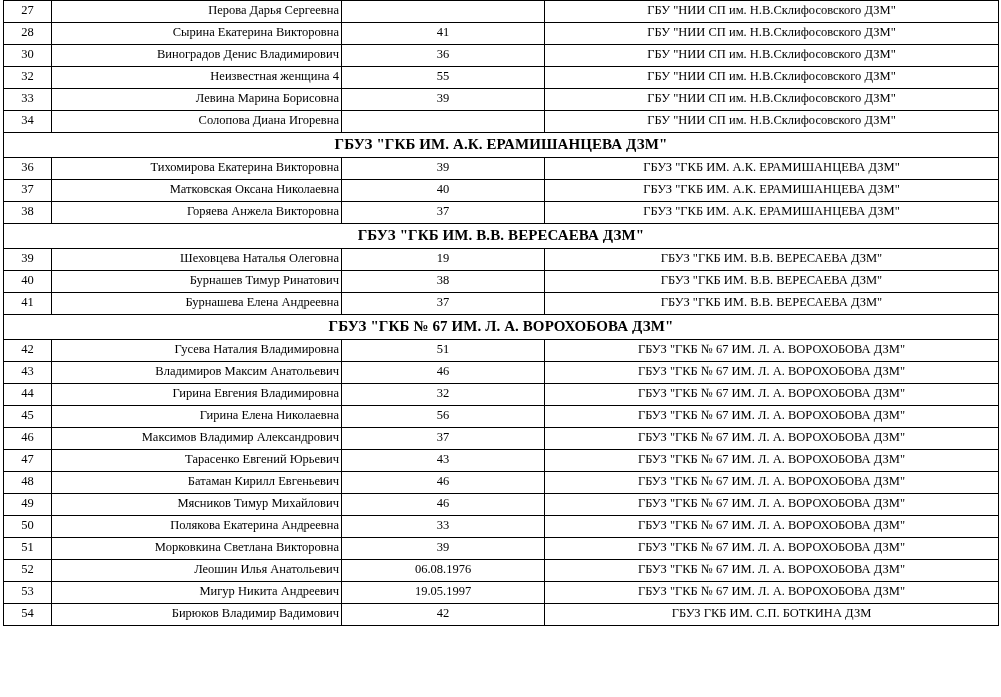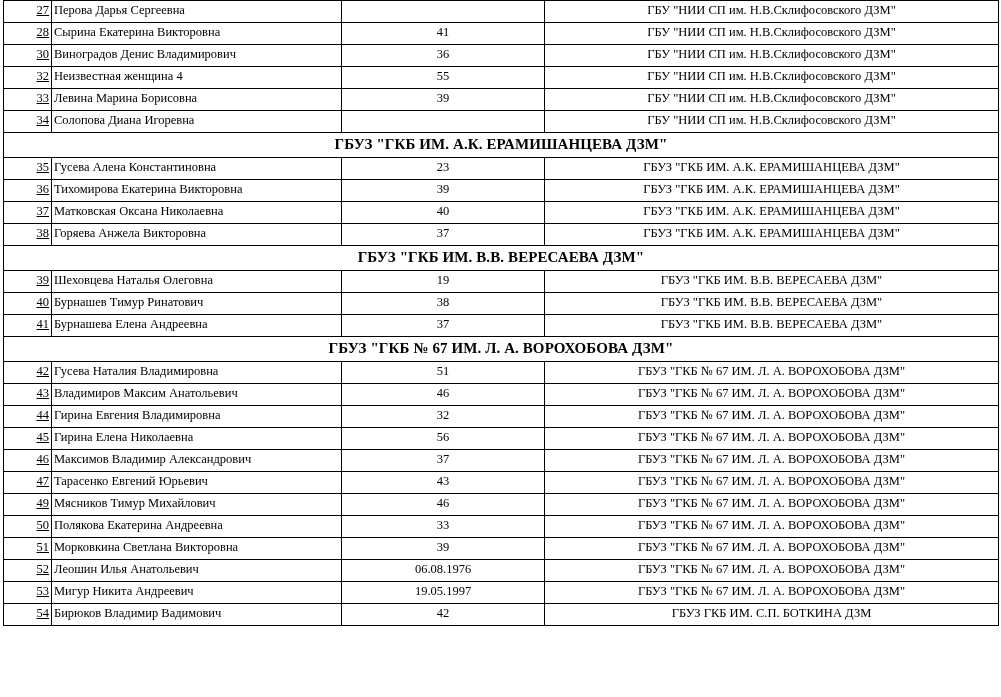--- a/index.html
+++ b/index.html
@@ -34,25 +34,24 @@
     vertical-align: middle;
     overflow: hidden;
     white-space: nowrap;
   }
   col.c-num   { width: 48px; }
   col.c-name  { width: 290px; }
   col.c-age   { width: 203px; }
   col.c-hosp  { width: 454px; }
 
   td.num {
+    text-align: center;
+  }
+  td.name {
     text-align: right;
-    text-decoration: underline;
-  }
-  td.name {
-    text-align: left;
   }
   td.age {
     text-align: center;
   }
   td.hosp {
     text-align: center;
   }
   tr.section td {
     text-align: center;
     font-weight: bold;
@@ -108,26 +107,20 @@
         <tr>
           <td class="num">34</td>
           <td class="name">Солопова Диана Игоревна</td>
           <td class="age"></td>
           <td class="hosp">ГБУ "НИИ СП им. Н.В.Склифосовского ДЗМ"</td>
         </tr>
         <tr class="section">
           <td colspan="4">ГБУЗ "ГКБ ИМ. А.К. ЕРАМИШАНЦЕВА ДЗМ"</td>
         </tr>
         <tr>
-          <td class="num">35</td>
-          <td class="name">Гусева Алена Константиновна</td>
-          <td class="age">23</td>
-          <td class="hosp">ГБУЗ "ГКБ ИМ. А.К. ЕРАМИШАНЦЕВА ДЗМ"</td>
-        </tr>
-        <tr>
           <td class="num">36</td>
           <td class="name">Тихомирова Екатерина Викторовна</td>
           <td class="age">39</td>
           <td class="hosp">ГБУЗ "ГКБ ИМ. А.К. ЕРАМИШАНЦЕВА ДЗМ"</td>
         </tr>
         <tr>
           <td class="num">37</td>
           <td class="name">Матковская Оксана Николаевна</td>
           <td class="age">40</td>
           <td class="hosp">ГБУЗ "ГКБ ИМ. А.К. ЕРАМИШАНЦЕВА ДЗМ"</td>
@@ -189,20 +182,26 @@
         <tr>
           <td class="num">46</td>
           <td class="name">Максимов Владимир Александрович</td>
           <td class="age">37</td>
           <td class="hosp">ГБУЗ "ГКБ № 67 ИМ. Л. А. ВОРОХОБОВА ДЗМ"</td>
         </tr>
         <tr>
           <td class="num">47</td>
           <td class="name">Тарасенко Евгений Юрьевич</td>
           <td class="age">43</td>
+          <td class="hosp">ГБУЗ "ГКБ № 67 ИМ. Л. А. ВОРОХОБОВА ДЗМ"</td>
+        </tr>
+        <tr>
+          <td class="num">48</td>
+          <td class="name">Батаман Кирилл Евгеньевич</td>
+          <td class="age">46</td>
           <td class="hosp">ГБУЗ "ГКБ № 67 ИМ. Л. А. ВОРОХОБОВА ДЗМ"</td>
         </tr>
         <tr>
           <td class="num">49</td>
           <td class="name">Мясников Тимур Михайлович</td>
           <td class="age">46</td>
           <td class="hosp">ГБУЗ "ГКБ № 67 ИМ. Л. А. ВОРОХОБОВА ДЗМ"</td>
         </tr>
         <tr>
           <td class="num">50</td>

